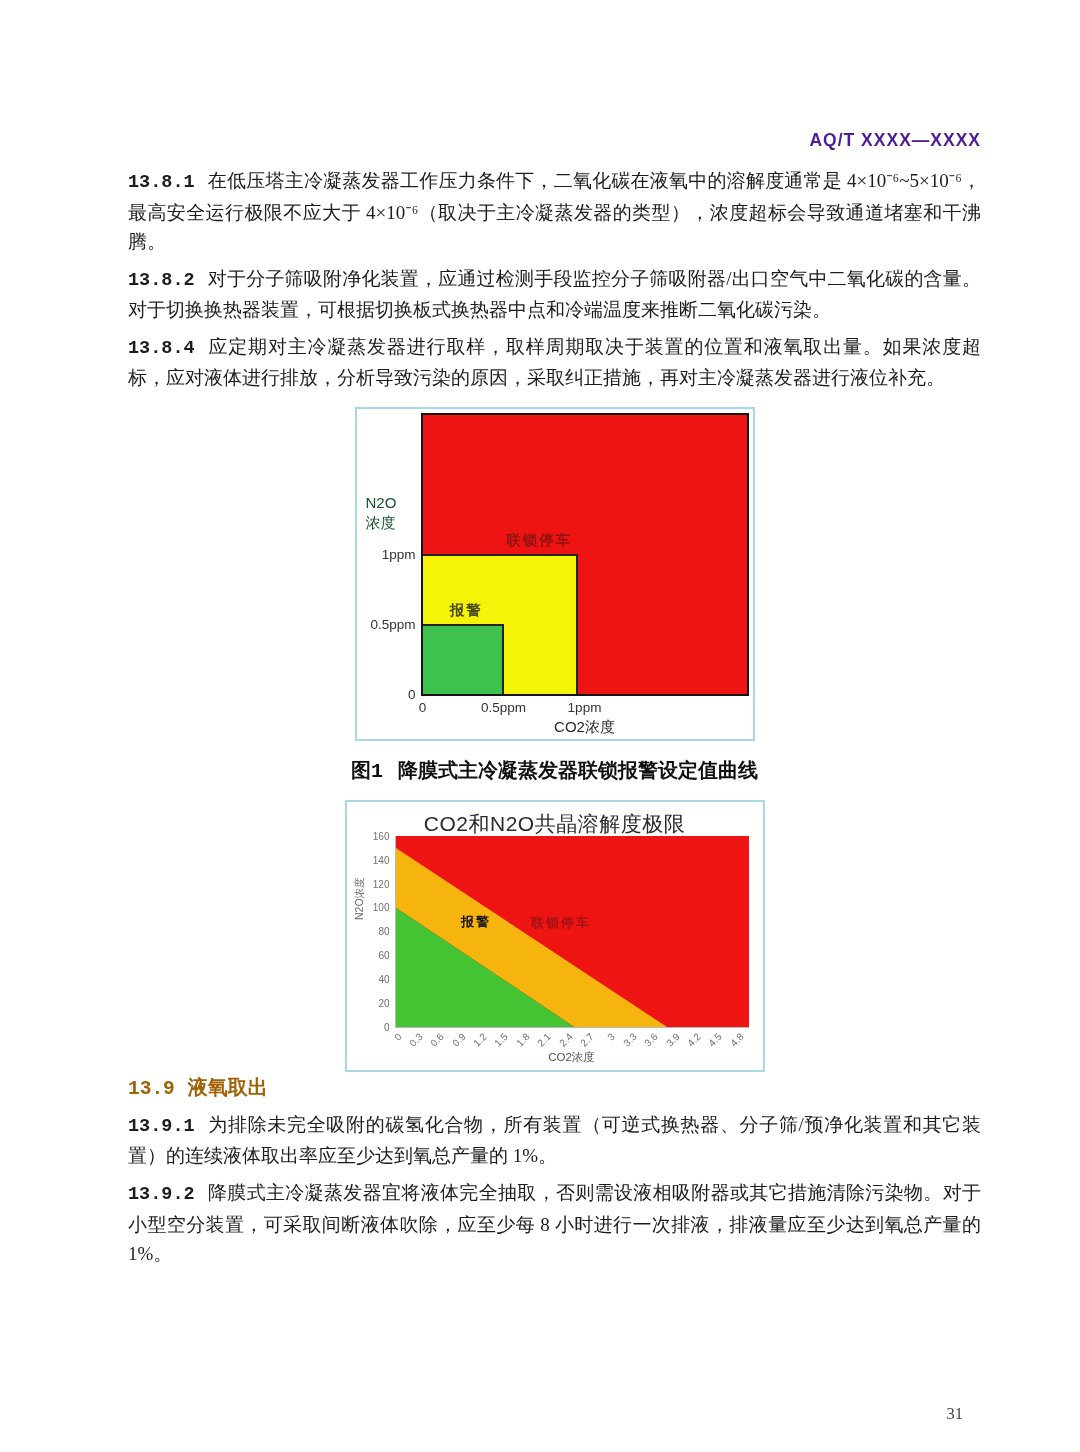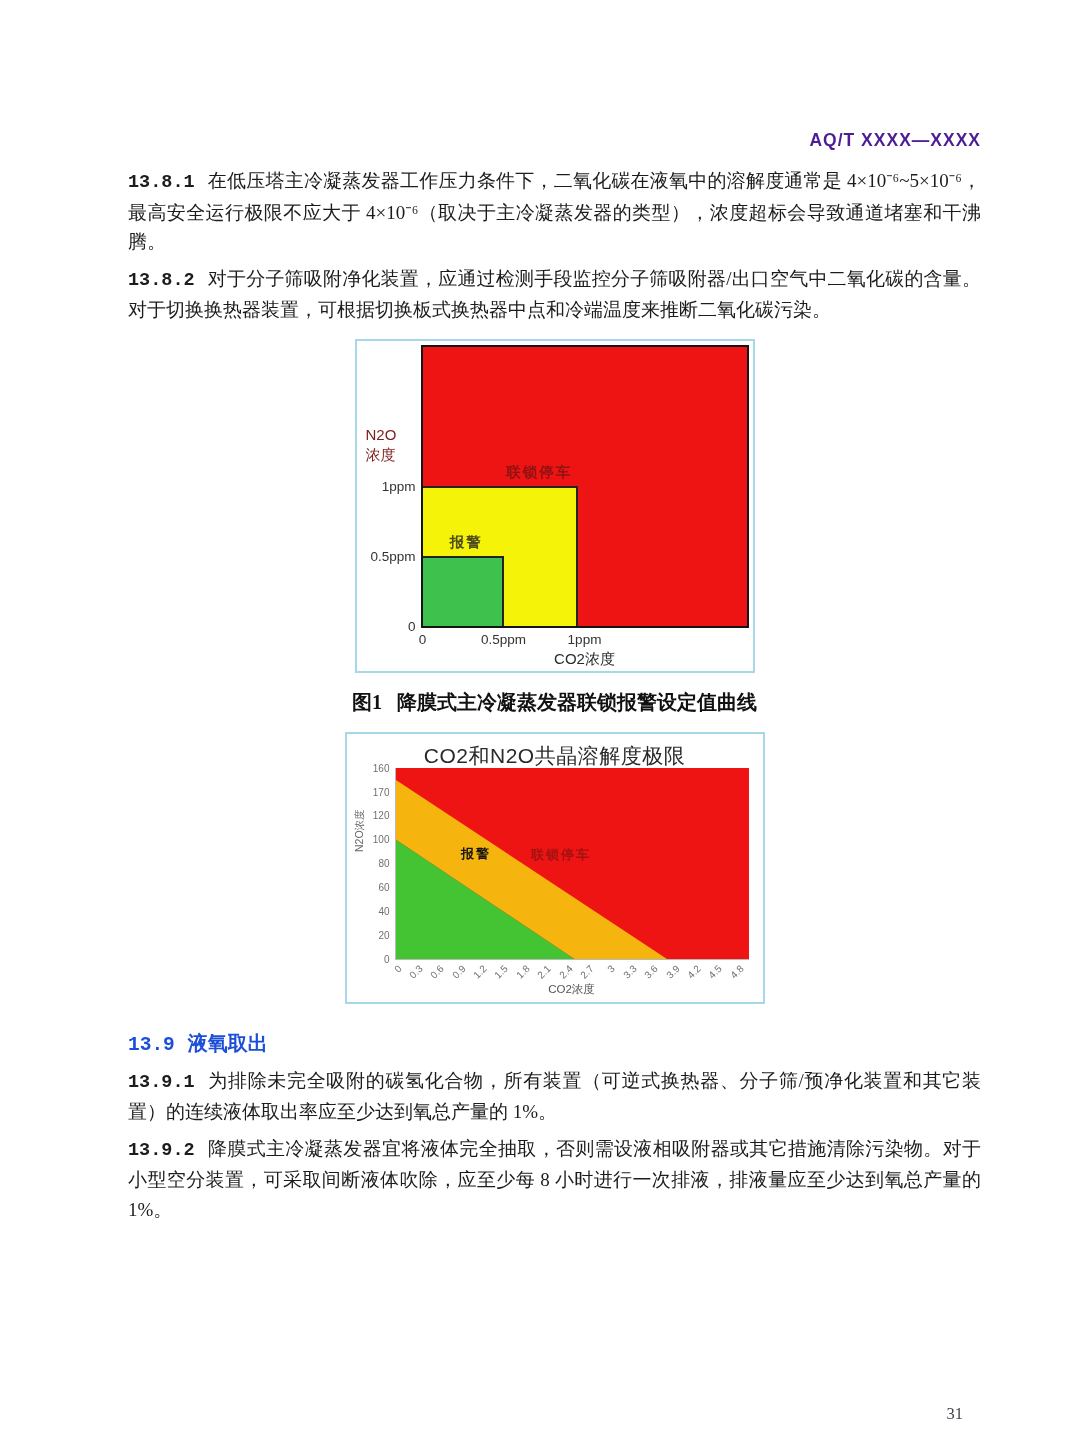--- a/index.html
+++ b/index.html
@@ -3,46 +3,46 @@
 <meta charset="utf-8">
 <style>
   html,body{margin:0;padding:0;background:#ffffff;}
   .page{position:relative;width:1080px;height:1452px;background:#fff;overflow:hidden;
         font-family:"Liberation Serif",serif;color:#1c1c1c;}
   .doc-header{position:absolute;top:130px;right:99px;font-family:"Liberation Sans",sans-serif;
         font-weight:700;font-size:17.5px;letter-spacing:1px;color:#4c1d95;}
   .content{position:absolute;left:128px;top:166px;width:853px;}
   .para{font-size:19px;line-height:1.55;text-align:justify;margin:0 0 7px 0;}
   .clause-num{font-family:Liberation Mono, monospace;font-weight:700;font-size:18.5px;margin-right:13px;}
-  .fig-caption{text-align:center;font-family:Liberation Serif, serif;font-weight:700;
+  .fig-caption{text-align:center;font-family:Liberation Mono, monospace;font-weight:700;
         font-size:20px;color:#111;}
   .cap-num{margin-right:15px;}
-  .section-head{font-family:"Liberation Sans",sans-serif;font-weight:700;font-size:20px;color:#1d4ed8;
-        margin-top:26px;}
+  .section-head{font-family:"Liberation Sans",sans-serif;font-weight:700;font-size:20px;color:#a16207;
+        margin-top:2px;}
   .section-head .clause-num{font-size:19.5px;}
 
   
   .figure-box{position:relative;background:#fff;border:2px solid #a7d8e9;box-sizing:border-box;}
   .fig1{width:400px;height:334px;margin:14px auto 0;}
   .fig2{width:420px;height:272px;margin:16px auto 0;}
   .cap1{margin-top:16px;}
   .cap2{margin-top:26px;}
 
   
   .f1-plot{position:absolute;left:64px;top:4px;width:328px;height:283px;border:2px solid #141414;box-sizing:border-box;}
   .f1-region{position:absolute;left:0;bottom:0;box-sizing:border-box;}
   .f1-region.bordered{border-top:2px solid #232323;border-right:2px solid #232323;}
   .f1-xtick{position:absolute;bottom:-6px;transform:translate(-50%,100%);
         font-family:"Liberation Sans",sans-serif;font-size:13.5px;color:#333;white-space:nowrap;}
   .f1-ytick{position:absolute;right:calc(100% + 7px);transform:translateY(50%);
         font-family:"Liberation Sans",sans-serif;font-size:13.5px;color:#333;white-space:nowrap;}
   .f1-label{position:absolute;transform:translate(-50%,0);font-family:"Liberation Sans",sans-serif;
         font-weight:700;font-size:14.5px;letter-spacing:2px;white-space:nowrap;}
   .f1-ylabel{position:absolute;left:9px;top:84px;font-family:"Liberation Sans",sans-serif;
-        font-size:15px;line-height:1.35;color:#7f1d1d;}
+        font-size:15px;line-height:1.35;color:#14532d;}
   .f1-xlabel{position:absolute;left:64px;width:328px;bottom:2px;text-align:center;
         font-family:"Liberation Sans",sans-serif;font-size:15px;color:#2b2b2b;}
 
   
   .f2-title{position:absolute;top:8px;left:0;right:0;text-align:center;
         font-family:"Liberation Sans",sans-serif;font-size:21px;color:#2a2a2a;letter-spacing:0.5px;}
   .f2-plot{position:absolute;left:48px;top:34px;width:354px;height:192px;
         border-left:1px solid #b9b9b9;border-bottom:1px solid #b9b9b9;box-sizing:border-box;}
   .f2-plot svg{position:absolute;left:0;top:0;width:100%;height:100%;display:block;}
   .f2-ytick{position:absolute;right:calc(100% + 6px);transform:translateY(50%);
@@ -66,20 +66,21 @@
 
   <div class="doc-header">AQ/T XXXX—XXXX</div>
 
   <div class="content">
 
     <p class="para"><span class="clause-num">13.8.1</span><span>在低压塔主冷凝蒸发器工作压力条件下，二氧化碳在液氧中的溶解度通常是 4×10⁻⁶~5×10⁻⁶，最高安全运行极限不应大于 4×10⁻⁶（取决于主冷凝蒸发器的类型），浓度超标会导致通道堵塞和干沸腾。</span></p>
 
     <p class="para"><span class="clause-num">13.8.2</span><span>对于分子筛吸附净化装置，应通过检测手段监控分子筛吸附器/出口空气中二氧化碳的含量。对于切换换热器装置，可根据切换板式换热器中点和冷端温度来推断二氧化碳污染。</span></p>
 
 
+    <p class="para"><span class="clause-num">13.8.4</span><span>应定期对主冷凝蒸发器进行取样，取样周期取决于装置的位置和液氧取出量。如果浓度超标，应对液体进行排放，分析导致污染的原因，采取纠正措施，再对主冷凝蒸发器进行液位补充。</span></p>
 
     <div class="figure-box fig1">
       <div class="f1-ylabel">
         <div>N2O</div>
         <div>浓度</div>
       </div>
       <div class="f1-plot">
           <div class="f1-region" style="width: 100%; height: 100%; background: rgb(238, 20, 20);"></div>
           <div class="f1-region bordered" style="width: 48%; height: 50%; background: rgb(245, 244, 8);"></div>
           <div class="f1-region bordered" style="width: 25%; height: 25%; background: rgb(63, 194, 77);"></div>
@@ -106,21 +107,21 @@
             <polygon points="0.00,37.50 0.00,6.25 76.77,100.00 50.51,100.00" fill="#f6b40f"></polygon>
             <polygon points="0.00,100.00 0.00,37.50 50.51,100.00" fill="#45c433"></polygon>
           </svg>
       <div class="f2-ytick" style="bottom: 0%;">0</div>
           <div class="f2-ytick" style="bottom: 12.5%;">20</div>
           <div class="f2-ytick" style="bottom: 25%;">40</div>
           <div class="f2-ytick" style="bottom: 37.5%;">60</div>
           <div class="f2-ytick" style="bottom: 50%;">80</div>
           <div class="f2-ytick" style="bottom: 62.5%;">100</div>
           <div class="f2-ytick" style="bottom: 75%;">120</div>
-          <div class="f2-ytick" style="bottom: 87.5%;">170</div>
+          <div class="f2-ytick" style="bottom: 87.5%;">140</div>
           <div class="f2-ytick" style="bottom: 100%;">160</div>
           <div class="f2-xtick" style="left: 0%;">0</div>
           <div class="f2-xtick" style="left: 6.06061%;">0.3</div>
           <div class="f2-xtick" style="left: 12.1212%;">0.6</div>
           <div class="f2-xtick" style="left: 18.1818%;">0.9</div>
           <div class="f2-xtick" style="left: 24.2424%;">1.2</div>
           <div class="f2-xtick" style="left: 30.303%;">1.5</div>
           <div class="f2-xtick" style="left: 36.3636%;">1.8</div>
           <div class="f2-xtick" style="left: 42.4242%;">2.1</div>
           <div class="f2-xtick" style="left: 48.4848%;">2.4</div>

